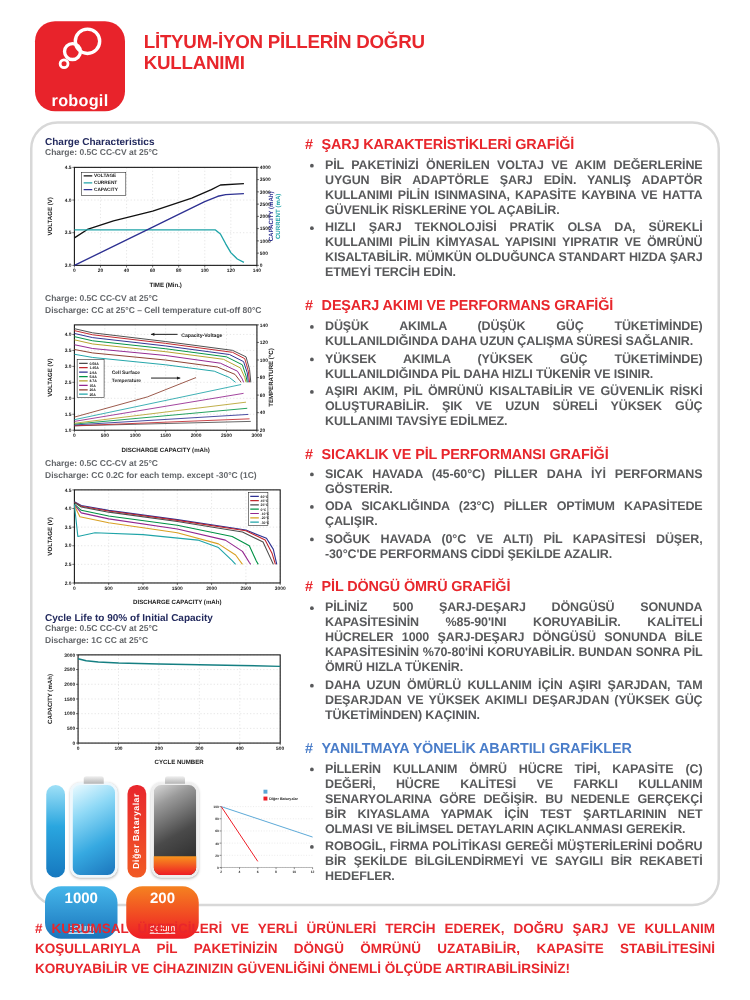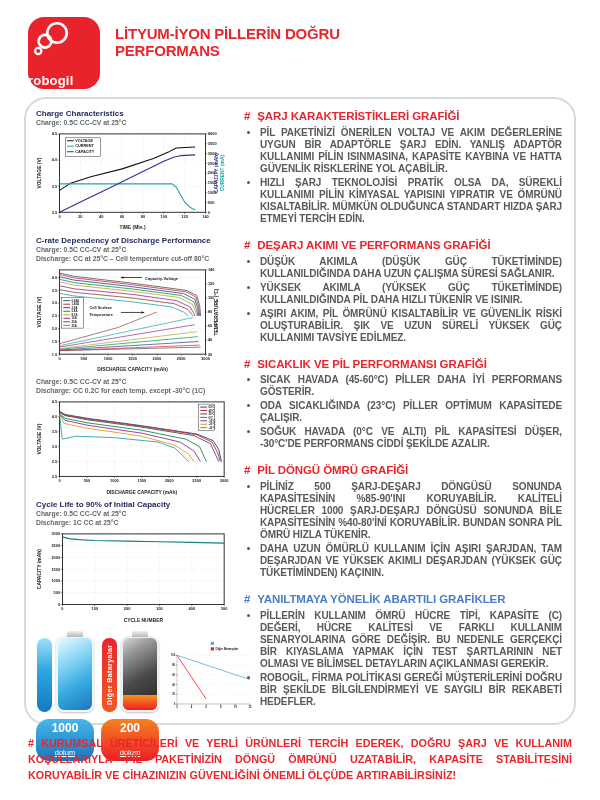--- a/index.html
+++ b/index.html
@@ -1,18 +1,18 @@
 <!DOCTYPE html>
 <html><head>
 <meta charset="utf-8">
 <style>
   html,body{margin:0;padding:0;}
   body{width:600px;height:800px;background:#ffffff;font-family:"Liberation Sans",sans-serif;overflow:hidden;}
   .header{display:flex;gap:15px;padding:17px 26px 6px 28px;align-items:flex-start;}
-  .logo{width:72px;height:72px;background:#e8232b;border-radius:16px;display:flex;flex-direction:column;align-items:flex-start;justify-content:center;flex:none;gap:16px;}
+  .logo{width:72px;height:72px;background:#e8232b;border-radius:16px;display:flex;flex-direction:column;align-items:center;justify-content:center;flex:none;gap:16px;}
   .logo svg{width:46px;height:42px;display:block;}
   .logo-text{color:#fff;font-size:13px;font-weight:bold;margin-top:-3px;letter-spacing:.2px;}
   .title{color:#e8262c;font-weight:bold;font-size:15px;line-height:1.12;letter-spacing:-.2px;margin-top:9px;}
   .card{margin:2px 24px 0;border:2px solid #d8d8d8;border-radius:22px;padding:10px 12px 8px 10px;display:flex;gap:12px;height:628px;box-sizing:border-box;background:#fff;}
   .col-left{width:196px;flex:none;display:flex;flex-direction:column;}
   .chart-block{margin-bottom:5px;}
   .chart-title{font-size:8px;font-weight:bold;color:#232a5e;line-height:1.25;}
   .chart-sub{font-size:6.8px;color:#63666a;font-weight:bold;line-height:1.25;}
   svg.chart{width:100%;display:block;margin-top:2px;}
   .battery-panel{display:flex;gap:7px;margin-top:8px;align-items:flex-start;}
@@ -47,21 +47,21 @@
   <div class="logo">
     <svg viewBox="0 0 60 56">
       <circle cx="38" cy="20" r="13" fill="none" stroke="#fff" stroke-width="3.6"></circle>
       <circle cx="22" cy="31" r="8.5" fill="none" stroke="#fff" stroke-width="3.6"></circle>
       <circle cx="13" cy="44" r="4.2" fill="none" stroke="#fff" stroke-width="3"></circle>
     </svg>
     <div class="logo-text">robogil</div>
   </div>
   <div class="title">
     <div>LİTYUM-İYON PİLLERİN DOĞRU</div>
-    <div>PERFORMANS</div>
+    <div>KULLANIMI</div>
   </div>
 </div>
 
 <div class="card">
   <div class="col-left">
 
     <div class="chart-block">
       <div class="chart-title">Charge Characteristics</div>
       <div class="chart-sub">Charge: 0.5C CC-CV at 25°C</div>
       <svg class="chart" viewBox="0 0 200 104">
@@ -131,21 +131,20 @@
           <line x1="31.560000000000002" y1="12" x2="38.56" y2="12" stroke="#111111" stroke-width="1"></line>
           <text x="39.96" y="13.2" font-size="3.9" font-weight="bold" fill="#1a1a1a">VOLTAGE</text>
           <line x1="31.560000000000002" y1="17.6" x2="38.56" y2="17.6" stroke="#1fa4a8" stroke-width="1"></line>
           <text x="39.96" y="18.8" font-size="3.9" font-weight="bold" fill="#1a1a1a">CURRENT</text>
           <line x1="31.560000000000002" y1="23.2" x2="38.56" y2="23.2" stroke="#2e3192" stroke-width="1"></line>
           <text x="39.96" y="24.4" font-size="3.9" font-weight="bold" fill="#1a1a1a">CAPACITY</text>
         </svg>
     </div>
 
     <div class="chart-block">
-      <div class="chart-title">C-rate Dependency of Discharge Performance</div>
       <div class="chart-sub">Charge: 0.5C CC-CV at 25°C</div>
       <div class="chart-sub">Discharge: CC at 25°C – Cell temperature cut-off 80°C</div>
       <svg class="chart" viewBox="0 0 200 110">
           <line x1="24" y1="5" x2="24" y2="91" stroke="#c4c4c4" stroke-width="0.35" stroke-dasharray="1,1.7"></line>
           <line x1="48.83333333333333" y1="5" x2="48.83333333333333" y2="91" stroke="#c4c4c4" stroke-width="0.35" stroke-dasharray="1,1.7"></line>
           <line x1="73.66666666666666" y1="5" x2="73.66666666666666" y2="91" stroke="#c4c4c4" stroke-width="0.35" stroke-dasharray="1,1.7"></line>
           <line x1="98.5" y1="5" x2="98.5" y2="91" stroke="#c4c4c4" stroke-width="0.35" stroke-dasharray="1,1.7"></line>
           <line x1="123.33333333333333" y1="5" x2="123.33333333333333" y2="91" stroke="#c4c4c4" stroke-width="0.35" stroke-dasharray="1,1.7"></line>
           <line x1="148.16666666666669" y1="5" x2="148.16666666666669" y2="91" stroke="#c4c4c4" stroke-width="0.35" stroke-dasharray="1,1.7"></line>
           <line x1="173" y1="5" x2="173" y2="91" stroke="#c4c4c4" stroke-width="0.35" stroke-dasharray="1,1.7"></line>
@@ -470,21 +469,21 @@
         <li>SOĞUK HAVADA (0°C VE ALTI) PİL KAPASİTESİ DÜŞER, -30°C'DE PERFORMANS CİDDİ ŞEKİLDE AZALIR.</li>
       </ul>
     </div>
 
     <div class="section">
       <div class="sec-head red">
         <span>#</span>
         <span>PİL DÖNGÜ ÖMRÜ GRAFİĞİ</span>
       </div>
       <ul>
-        <li>PİLİNİZ 500 ŞARJ-DEŞARJ DÖNGÜSÜ SONUNDA KAPASİTESİNİN %85-90'INI KORUYABİLİR. KALİTELİ HÜCRELER 1000 ŞARJ-DEŞARJ DÖNGÜSÜ SONUNDA BİLE KAPASİTESİNİN %40-80'İNİ KORUYABİLİR. BUNDAN SONRA PİL ÖMRÜ HIZLA TÜKENİR.</li>
+        <li>PİLİNİZ 500 ŞARJ-DEŞARJ DÖNGÜSÜ SONUNDA KAPASİTESİNİN %85-90'INI KORUYABİLİR. KALİTELİ HÜCRELER 1000 ŞARJ-DEŞARJ DÖNGÜSÜ SONUNDA BİLE KAPASİTESİNİN %70-80'İNİ KORUYABİLİR. BUNDAN SONRA PİL ÖMRÜ HIZLA TÜKENİR.</li>
         <li>DAHA UZUN ÖMÜRLÜ KULLANIM İÇİN AŞIRI ŞARJDAN, TAM DEŞARJDAN VE YÜKSEK AKIMLI DEŞARJDAN (YÜKSEK GÜÇ TÜKETİMİNDEN) KAÇININ.</li>
       </ul>
     </div>
 
     <div class="section">
       <div class="sec-head blue">
         <span>#</span>
         <span>YANILTMAYA YÖNELİK ABARTILI GRAFİKLER</span>
       </div>
       <ul>

